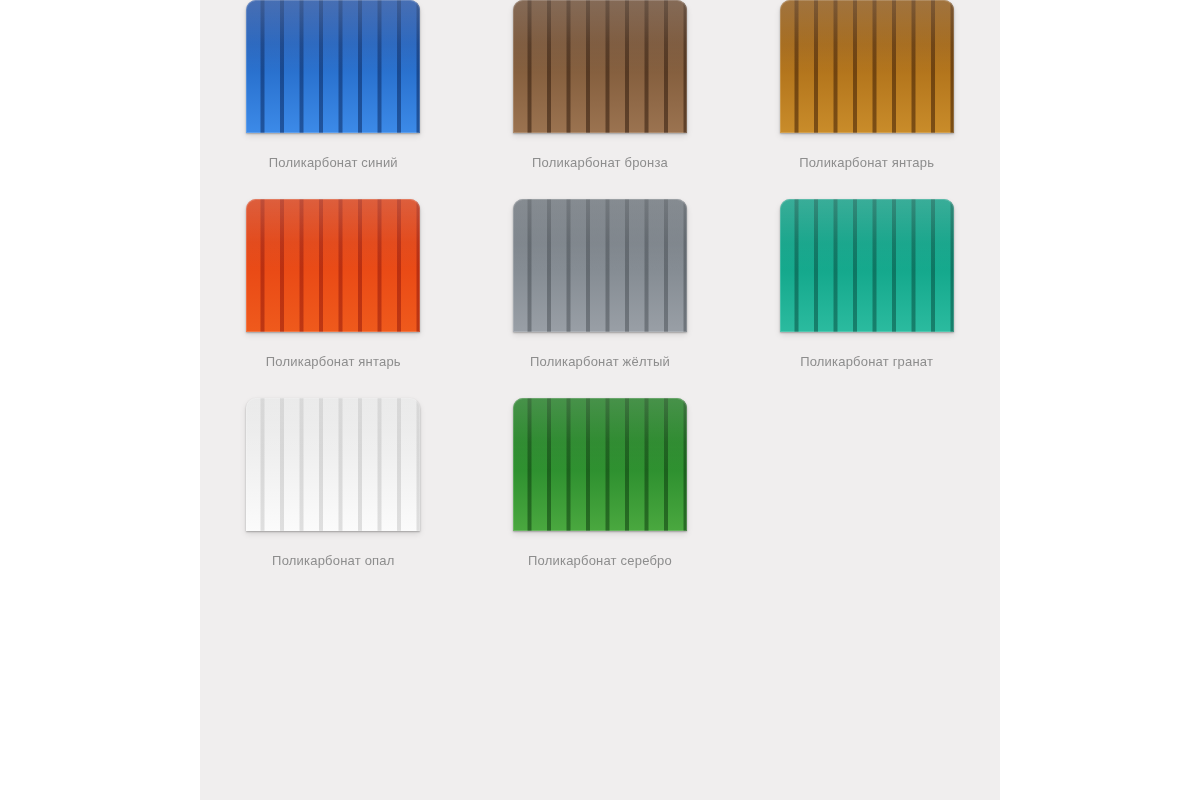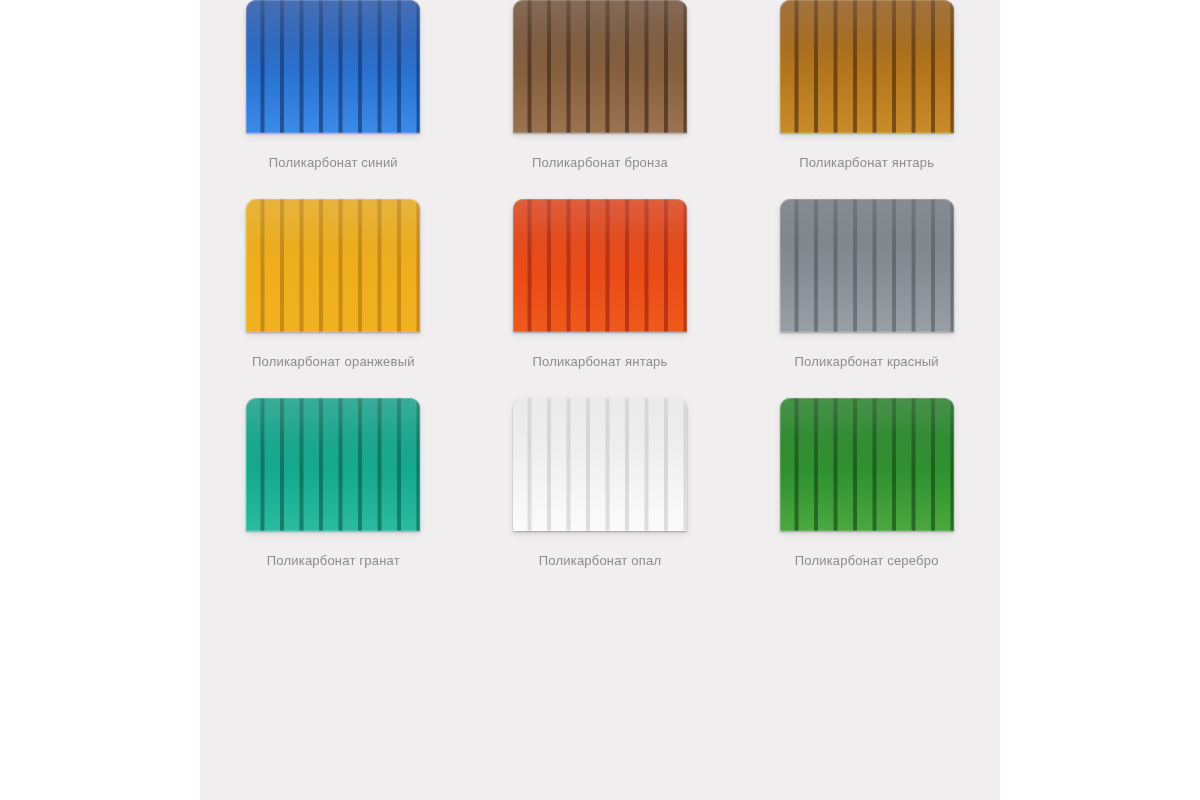--- a/index.html
+++ b/index.html
@@ -138,49 +138,38 @@
             <div class="ribs" style="background: repeating-linear-gradient(to right, rgba(255, 255, 255, 0) 0px, rgba(255, 255, 255, 0) 14px, rgba(60, 28, 4, 0.55) 15px, rgba(60, 28, 4, 0.55) 18px, rgba(255, 255, 255, 0) 19px, rgba(255, 255, 255, 0) 19.5px);"></div>
             <div class="gloss"></div>
             <div class="rim"></div>
           </div>
         </div>
         <div class="caption">Поликарбонат янтарь</div>
       </div>
       <div class="cell">
         <div class="swatch-wrap">
           <div class="swatch">
-            <div class="base" style="background: linear-gradient(rgb(226, 163, 19) 0%, rgb(239, 174, 28) 55%, rgb(240, 177, 32) 100%);"></div>
-            <div class="ribs" style="background: repeating-linear-gradient(to right, rgba(255, 255, 255, 0) 0px, rgba(255, 255, 255, 0) 14px, rgba(150, 95, 5, 0.45) 15px, rgba(150, 95, 5, 0.45) 18px, rgba(255, 255, 255, 0) 19px, rgba(255, 255, 255, 0) 19.5px);"></div>
-            <div class="gloss"></div>
-            <div class="rim"></div>
-          </div>
-        </div>
-        <div class="caption">Поликарбонат оранжевый</div>
-      </div>
-      <div class="cell">
-        <div class="swatch-wrap">
-          <div class="swatch">
             <div class="base" style="background: linear-gradient(rgb(214, 59, 18) 0%, rgb(234, 75, 22) 55%, rgb(239, 90, 28) 100%);"></div>
             <div class="ribs" style="background: repeating-linear-gradient(to right, rgba(255, 255, 255, 0) 0px, rgba(255, 255, 255, 0) 14px, rgba(140, 20, 10, 0.5) 15px, rgba(140, 20, 10, 0.5) 18px, rgba(255, 255, 255, 0) 19px, rgba(255, 255, 255, 0) 19.5px);"></div>
             <div class="gloss"></div>
             <div class="rim"></div>
           </div>
         </div>
         <div class="caption">Поликарбонат янтарь</div>
       </div>
       <div class="cell">
         <div class="swatch-wrap">
           <div class="swatch">
             <div class="base" style="background: linear-gradient(rgb(107, 114, 121) 0%, rgb(134, 141, 148) 55%, rgb(153, 159, 166) 100%);"></div>
             <div class="ribs" style="background: repeating-linear-gradient(to right, rgba(255, 255, 255, 0) 0px, rgba(255, 255, 255, 0) 14px, rgba(50, 56, 62, 0.4) 15px, rgba(50, 56, 62, 0.4) 18px, rgba(255, 255, 255, 0) 19px, rgba(255, 255, 255, 0) 19.5px);"></div>
             <div class="gloss"></div>
             <div class="rim"></div>
           </div>
         </div>
-        <div class="caption">Поликарбонат красный</div>
+        <div class="caption">Поликарбонат жёлтый</div>
       </div>
       <div class="cell">
         <div class="swatch-wrap">
           <div class="swatch">
             <div class="base" style="background: linear-gradient(rgb(14, 155, 130) 0%, rgb(21, 169, 141) 55%, rgb(43, 187, 159) 100%);"></div>
             <div class="ribs" style="background: repeating-linear-gradient(to right, rgba(255, 255, 255, 0) 0px, rgba(255, 255, 255, 0) 14px, rgba(5, 70, 58, 0.5) 15px, rgba(5, 70, 58, 0.5) 18px, rgba(255, 255, 255, 0) 19px, rgba(255, 255, 255, 0) 19.5px);"></div>
             <div class="gloss"></div>
             <div class="rim"></div>
           </div>
         </div>

